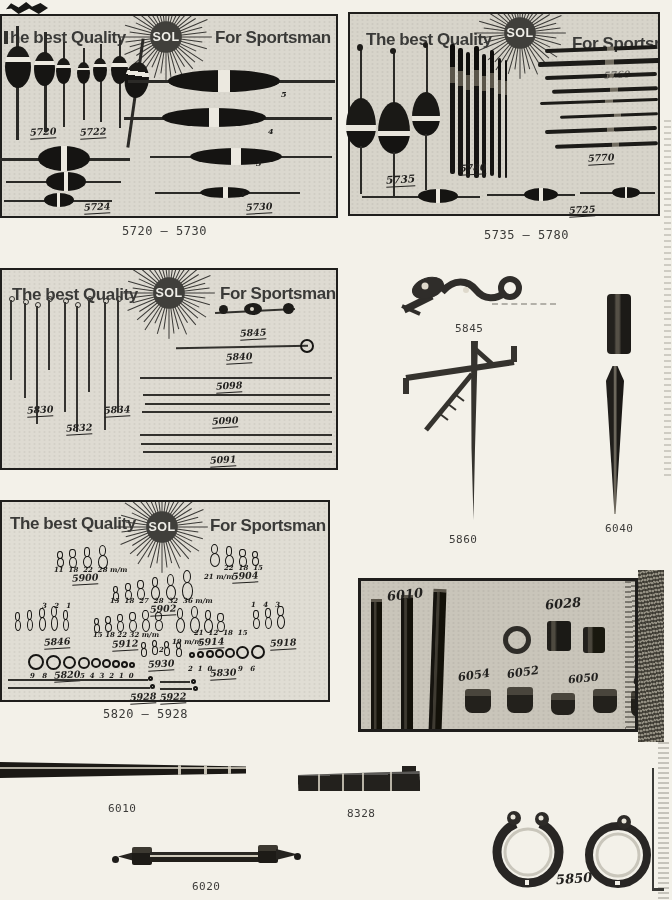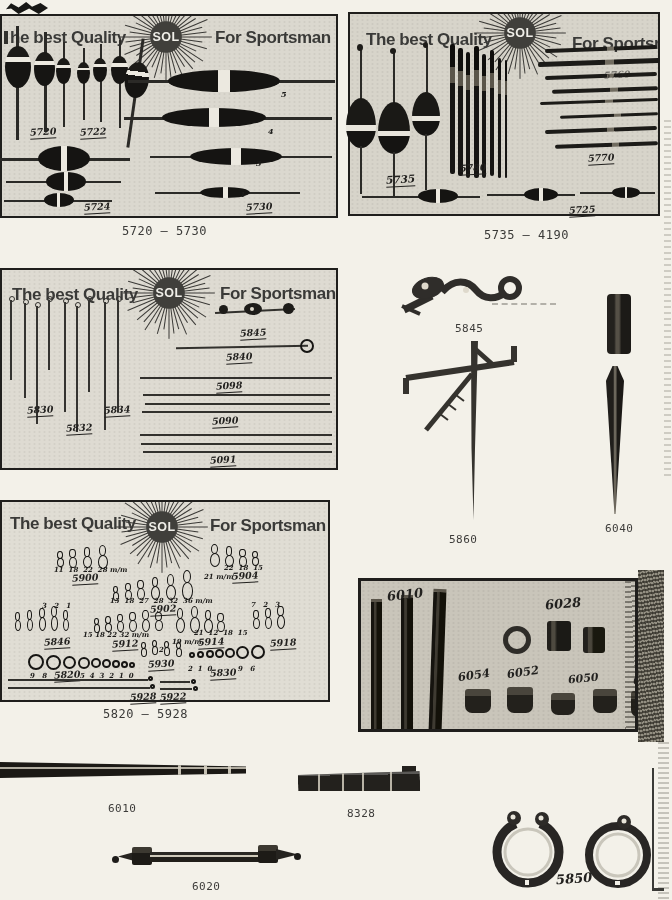--- a/index.html
+++ b/index.html
@@ -173,21 +173,21 @@
   <div class="hand u" style="left:460px;top:163px">5780</div>
   <div class="hand u" style="left:386px;top:174px;font-size:10.5px">5735</div>
 
   <div class="hline" style="left:362px;top:196px;width:118px"></div>
   <div class="hbody" style="left:418px;top:189px;width:40px;height:14px"></div>
   <div class="hline" style="left:487px;top:194px;width:88px"></div>
   <div class="hbody" style="left:524px;top:188px;width:34px;height:13px"></div>
   <div class="hline" style="left:580px;top:192px;width:75px"></div>
   <div class="hbody" style="left:612px;top:187px;width:28px;height:11px"></div>
   <div class="hand u" style="left:569px;top:205px">5725</div>
-  <div class="caption" style="left:484px;top:228px">5735 — 4190</div>
+  <div class="caption" style="left:484px;top:228px">5735 — 5780</div>
 
   <div class="panel" style="left:0;top:268px;width:338px;height:202px;background-color:#dedbd2">
     <div class="tagline" style="left:10px;top:15px">The best Quality</div>
     <svg class="sun" style="left:117px;top:-27px;width:100px;height:100px" viewBox="0 0 120 120">
       <use href="#sunrays"></use>
         <circle cx="60" cy="60" r="19" fill="#403f3b"></circle>
       <text x="60" y="65" text-anchor="middle" class="suntxt">SOL</text>
     </svg>
     <div class="tagline" style="left:218px;top:14px">For Sportsman</div>
   </div>
@@ -295,33 +295,33 @@
   <div class="sw" style="left:51px;top:606px;width:6px;height:23px"></div>
   <div class="sw" style="left:63px;top:610px;width:5px;height:19px"></div>
   <div class="sz" style="left:42px;top:602px">3   2   1</div>
   <div class="hand u" style="left:44px;top:637px">5846</div>
   <div class="sw" style="left:94px;top:618px;width:5px;height:12px"></div>
   <div class="sw" style="left:105px;top:616px;width:6px;height:14px"></div>
   <div class="sw" style="left:117px;top:614px;width:6px;height:16px"></div>
   <div class="sw" style="left:129px;top:612px;width:7px;height:18px"></div>
   <div class="sw" style="left:142px;top:610px;width:7px;height:20px"></div>
   <div class="sw" style="left:155px;top:612px;width:7px;height:17px"></div>
-  <div class="sz" style="left:83px;top:631px">15 18 22 32 m/m</div>
+  <div class="sz" style="left:93px;top:631px">15 18 22 32 m/m</div>
   <div class="hand u" style="left:112px;top:639px">5912</div>
   <div class="sw" style="left:176px;top:608px;width:8px;height:23px"></div>
   <div class="sw" style="left:190px;top:606px;width:9px;height:25px"></div>
   <div class="sw" style="left:204px;top:610px;width:8px;height:21px"></div>
   <div class="sw" style="left:217px;top:613px;width:7px;height:17px"></div>
   <div class="sz" style="left:194px;top:629px">21  12  18  15</div>
   <div class="sz" style="left:172px;top:638px">19 m/m</div>
   <div class="hand u" style="left:198px;top:637px">5914</div>
   <div class="sw" style="left:253px;top:610px;width:6px;height:17px"></div>
   <div class="sw" style="left:265px;top:608px;width:6px;height:19px"></div>
   <div class="sw" style="left:277px;top:606px;width:7px;height:21px"></div>
-  <div class="sz" style="left:251px;top:601px">7   2   3</div>
+  <div class="sz" style="left:251px;top:601px">1   4   3</div>
   <div class="hand u" style="left:270px;top:638px">5918</div>
 
   <div class="rg" style="left:28px;top:654px;width:16px;height:16px"></div>
   <div class="rg" style="left:46px;top:655px;width:15px;height:15px"></div>
   <div class="rg" style="left:63px;top:656px;width:13px;height:13px"></div>
   <div class="rg" style="left:78px;top:657px;width:12px;height:12px"></div>
   <div class="rg" style="left:91px;top:658px;width:10px;height:10px"></div>
   <div class="rg" style="left:102px;top:659px;width:9px;height:9px"></div>
   <div class="rg" style="left:112px;top:660px;width:8px;height:8px"></div>
   <div class="rg" style="left:121px;top:661px;width:7px;height:7px"></div>

